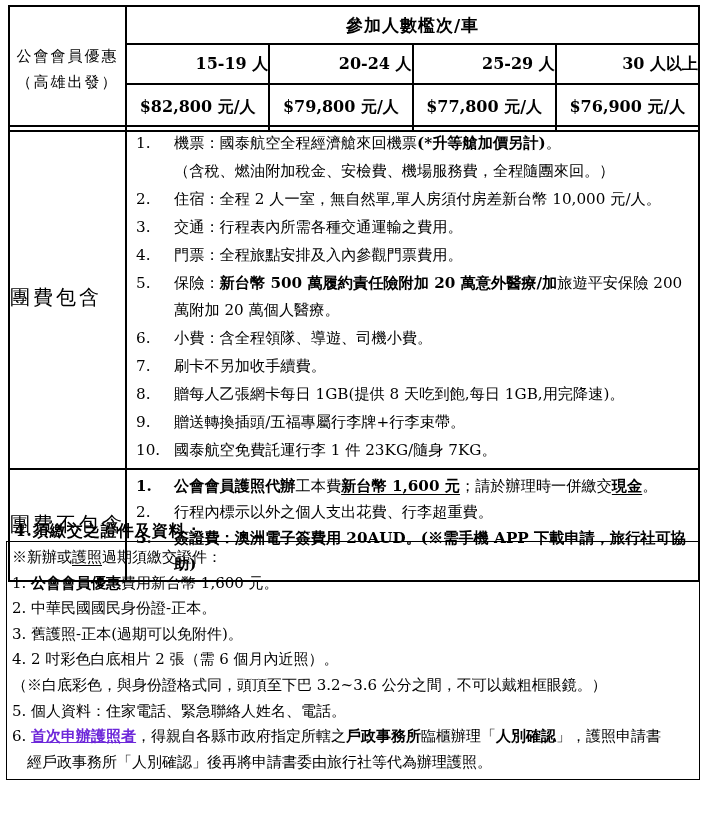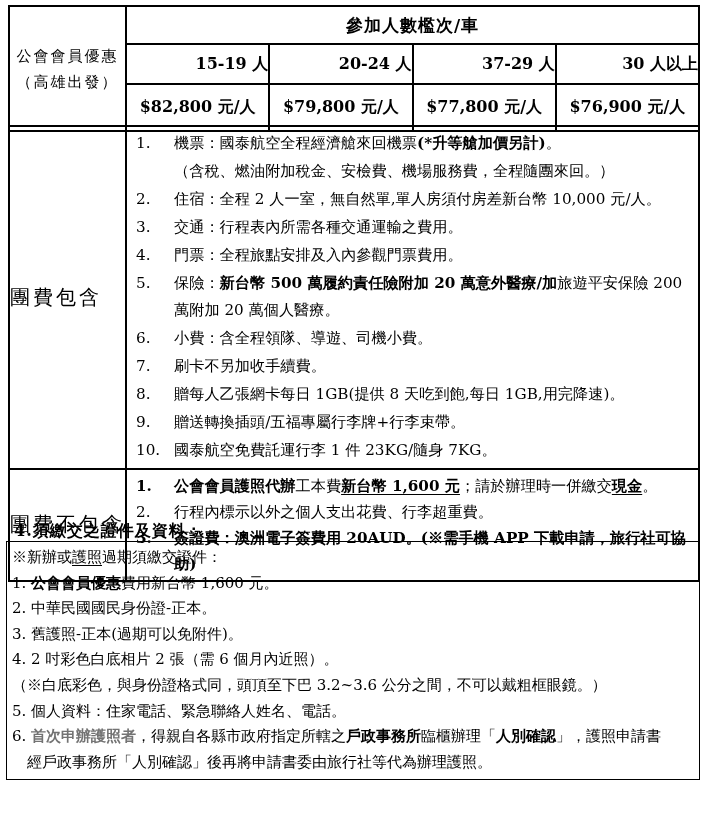--- a/index.html
+++ b/index.html
@@ -48,21 +48,21 @@
       <tr>
         <td class="plabel" rowspan="3">
           <div>公會會員優惠</div>
           <div>（高雄出發）</div>
         </td>
         <td class="phead" colspan="4">參加人數檻次/車</td>
       </tr>
       <tr id="tier-row">
           <td class="tier">15-19 人</td>
           <td class="tier">20-24 人</td>
-          <td class="tier">37-29 人</td>
+          <td class="tier">25-29 人</td>
           <td class="tier">30 人以上</td>
         </tr>
       <tr id="price-row">
           <td class="price">$82,800 元/人</td>
           <td class="price">$79,800 元/人</td>
           <td class="price">$77,800 元/人</td>
           <td class="price">$76,900 元/人</td>
         </tr>
     </tbody>
   </table>
@@ -171,20 +171,20 @@
     <tbody>
       <tr>
         <td class="pp-body" id="pp-body">
             <div class="pline"><span>※新辦或</span><span class="u">護照</span><span>過期須繳交證件：</span></div>
             <div class="pline"><span>1. </span><span class="b">公會會員優惠</span><span>費用新台幣 1,600 元。</span></div>
             <div class="pline"><span>2. 中華民國國民身份證-正本。</span></div>
             <div class="pline"><span>3. 舊護照-正本(過期可以免附件)。</span></div>
             <div class="pline"><span>4. 2 吋彩色白底相片 2 張（需 6 個月內近照）。</span></div>
             <div class="pline"><span>（※白底彩色，與身份證格式同，頭頂至下巴 3.2~3.6 公分之間，不可以戴粗框眼鏡。）</span></div>
             <div class="pline"><span>5. 個人資料：住家電話、緊急聯絡人姓名、電話。</span></div>
-            <div class="pline"><span>6. </span><span class="b" style="color: #737373;">首次申辦護照者</span><span>，得親自各縣市政府指定所轄之</span><span class="b">戶政事務所</span><span>臨櫃辦理「</span><span class="b">人別確認</span><span>」，護照申請書</span></div>
+            <div class="pline"><span>6. </span><span class="b" style="color: #6d28d9; text-decoration: underline;">首次申辦護照者</span><span>，得親自各縣市政府指定所轄之</span><span class="b">戶政事務所</span><span>臨櫃辦理「</span><span class="b">人別確認</span><span>」，護照申請書</span></div>
             <div class="pline indent"><span>經戶政事務所「人別確認」後再將申請書委由旅行社等代為辦理護照。</span></div>
           </td>
       </tr>
     </tbody>
   </table>
 
 </div>
 
 </body></html>

